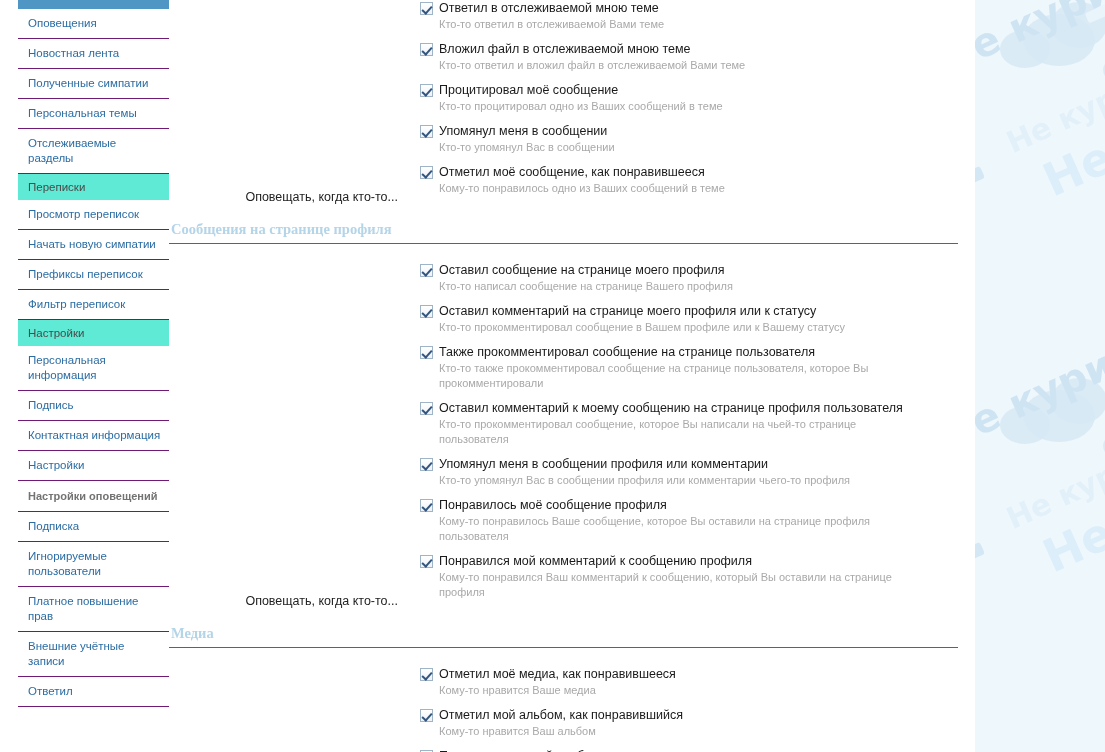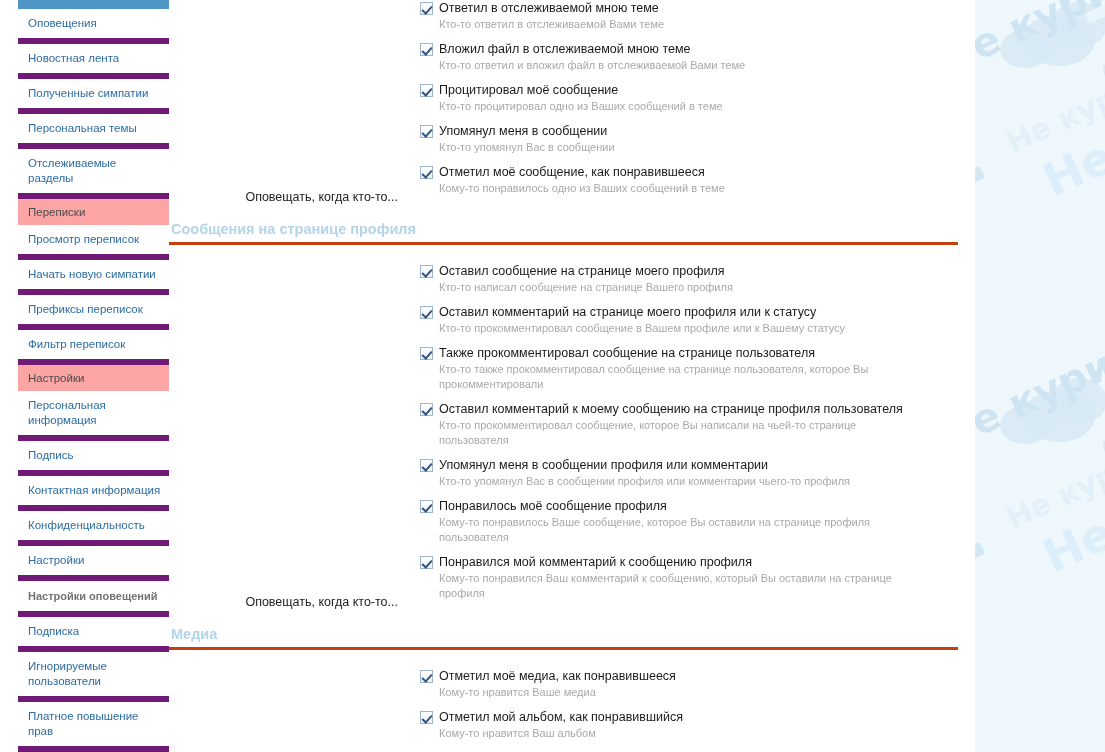--- a/index.html
+++ b/index.html
@@ -56,28 +56,28 @@
   #sidebar {
     position: absolute;
     top: 0; left: 18px;
     width: 151px;
   }
   .sb-topbar {
     height: 9px;
     background: #4f96c4;
   }
   .sb-group-title {
-    background: #fca5a5;
+    background: #5eead4;
     color: #4a4a4a;
     font-size: 11.5px;
     padding: 6px 0 6px 10px;
     line-height: 14px;
   }
   .sb-item {
-    border-bottom: 6px solid #701a75;
+    border-bottom: 1px solid #701a75;
     padding: 7px 6px 7px 10px;
     font-size: 11.5px;
     line-height: 15px;
     color: #2b6ca3;
     cursor: pointer;
   }
   .sb-item.active {
     color: #737373;
     font-weight: bold;
     font-size: 11px;
@@ -89,23 +89,24 @@
     position: absolute;
     top: 0; left: 169px;
     width: 806px;
     height: 752px;
   }
   .section-header {
     color: #b4d4e8;
     font-size: 14.5px;
     font-weight: bold;
     padding: 0 0 5px 2px;
-    border-bottom: 3px solid #c2410c;
+    border-bottom: 1px solid #c2410c;
     margin-left: 0px;
     width: 789px;
+    font-family: Liberation Serif, serif;
   }
   .section-header-spacer { height: 18px; }
 
   .row {
     display: flex;
     align-items: flex-end;
   }
   .row-label {
     width: 239px;
     text-align: right;
@@ -201,21 +202,20 @@
         <div class="sb-item">Отслеживаемые разделы</div>
         <div class="sb-group-title">Переписки</div>
         <div class="sb-item">Просмотр переписок</div>
         <div class="sb-item">Начать новую симпатии</div>
         <div class="sb-item">Префиксы переписок</div>
         <div class="sb-item">Фильтр переписок</div>
         <div class="sb-group-title">Настройки</div>
         <div class="sb-item">Персональная информация</div>
         <div class="sb-item">Подпись</div>
         <div class="sb-item">Контактная информация</div>
-        <div class="sb-item">Конфиденциальность</div>
         <div class="sb-item">Настройки</div>
         <div class="sb-item active">Настройки оповещений</div>
         <div class="sb-item">Подписка</div>
         <div class="sb-item">Игнорируемые пользователи</div>
         <div class="sb-item">Платное повышение прав</div>
         <div class="sb-item">Внешние учётные записи</div>
         <div class="sb-item">Ответил</div>
       </div>
   </div>
 

